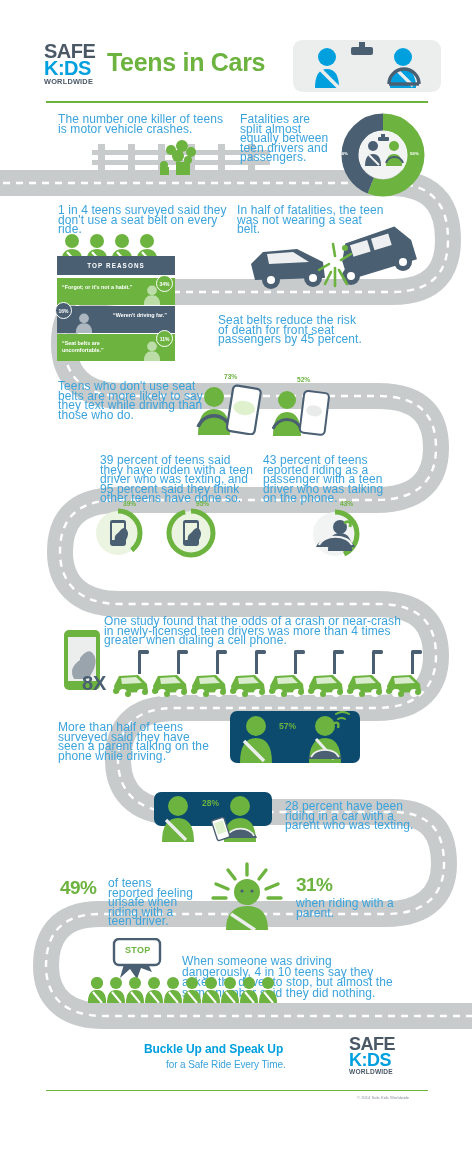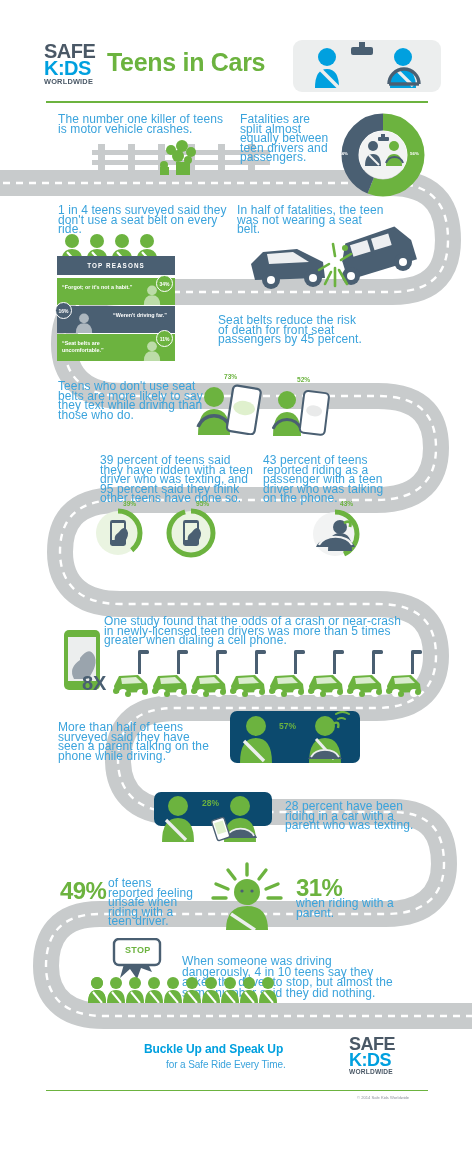--- a/index.html
+++ b/index.html
@@ -34,21 +34,21 @@
   .reason-txt{color:#ffffff;font-size:5.4px;font-weight:bold;line-height:7px;}
   .top-reasons-hd{color:#ffffff;font-size:6.3px;font-weight:bold;letter-spacing:1.1px;text-align:center;}
   .badge{
     position:absolute;border-radius:50%;display:flex;align-items:center;justify-content:center;
     color:#ffffff;font-size:5px;font-weight:bold;
   }
   .badge.g{background:#6cb33f;}
   .badge.d{background:#4a5f72;}
   
   .chip{background:#0c4a6e;border-radius:7px;}
-  .big-pct{font-size:24px;font-weight:bold;color:#6cb33f;letter-spacing:-.6px;}
+  .big-pct{font-size:19px;font-weight:bold;color:#6cb33f;letter-spacing:-.6px;}
   .mid-pct{font-size:8.5px;font-weight:bold;color:#6cb33f;}
   .sml-pct{font-size:6.6px;font-weight:bold;color:#6cb33f;}
   .rr-pct{font-size:12.5px;font-weight:bold;color:#6cb33f;}
   .rr-lbl{font-size:4.6px;font-weight:bold;color:#4a5f72;letter-spacing:.3px;}
   .donut-lbl{font-size:4.4px;font-weight:bold;color:#ffffff;}
   .stop-txt{font-size:9px;font-weight:bold;color:#6cb33f;letter-spacing:.3px;}
   
   .foot1{font-size:12px;font-weight:bold;color:#00a0df;letter-spacing:-.1px;}
   .foot2{font-size:10px;color:#3aa3dc;letter-spacing:-.1px;}
   .copyright{font-size:4.1px;color:#8a9099;}
@@ -326,21 +326,21 @@
       <g fill="#4a5f72">
           <circle cx="34" cy="22" r="7"></circle>
           <path d="M22 46 q0-18 12-18 q12 0 12 18 z"></path>
         </g>
       <path d="M10 42 a20 13 0 0 1 39 0 z" fill="#4a5f72"></path>
       <path d="M13 40 a17 11 0 0 1 33 0" fill="none" stroke="#f2f3f3" stroke-width="2"></path>
       <path d="M38 18 q8-4 6 4" stroke="#6cb33f" stroke-width="3" fill="none"></path>
     </svg>
   </div>
 
-  <div class="abs body-txt" style="left:104px;top:617px;width:300px;">One study found that the odds of a crash or near-crash in newly-licensed teen drivers was more than 5 times greater when dialing a cell phone.</div>
+  <div class="abs body-txt" style="left:104px;top:617px;width:300px;">One study found that the odds of a crash or near-crash in newly-licensed teen drivers was more than 4 times greater when dialing a cell phone.</div>
   <div class="abs" style="left:56px;top:628px;width:62px;height:72px;">
     <svg viewBox="0 0 62 72" style="width:62px;height:72px;">
       <rect x="8" y="2" width="36" height="60" rx="5" fill="#6cb33f"></rect>
       <rect x="12" y="9" width="28" height="44" fill="#eceeee"></rect>
       <path d="M24 30 q9-12 14-3 q5 9 -6 24 l-14 0 q-6-11 6-19 z" fill="#9aa4ad"></path>
       <text x="26" y="62" font-family="Liberation Sans, sans-serif" font-size="20" font-weight="bold" fill="#4a5f72">8X</text>
     </svg>
   </div>
   <div class="abs" style="left:112px;top:648px;width:318px;height:52px;">
     <svg viewBox="0 0 318 52" style="width:318px;height:52px;">

